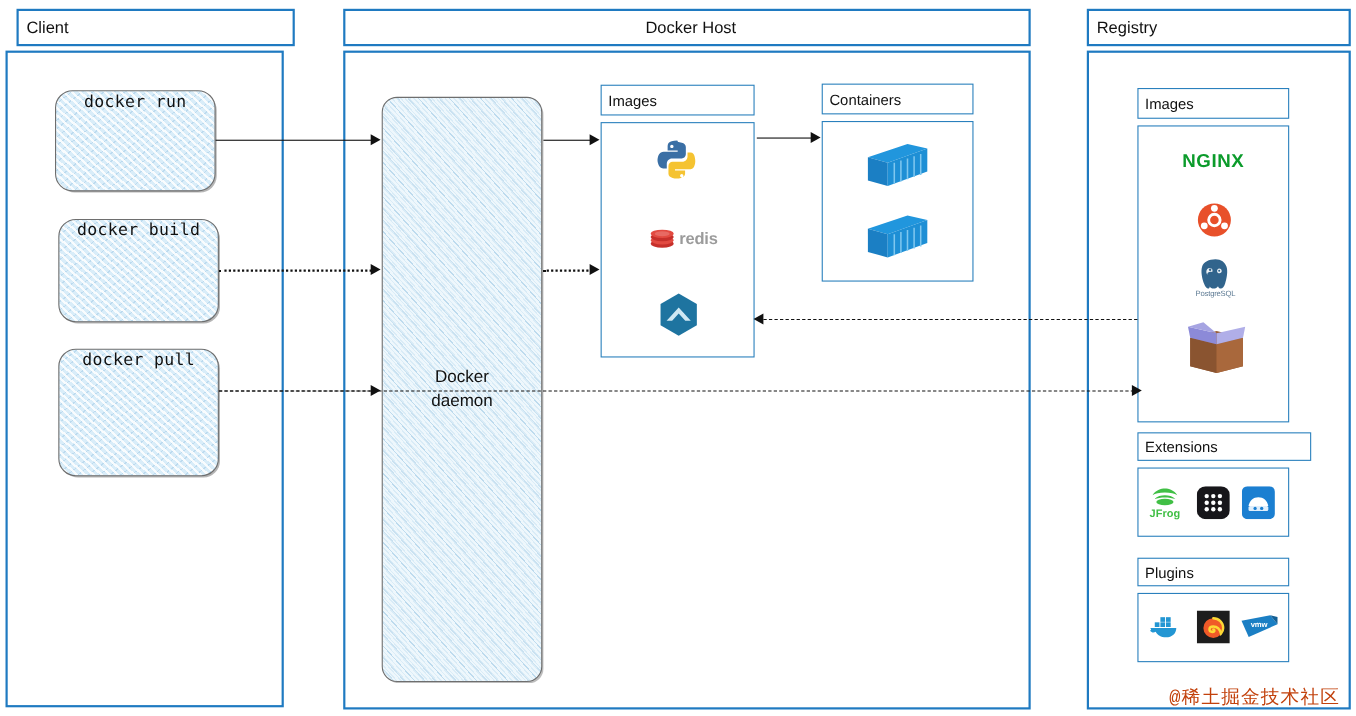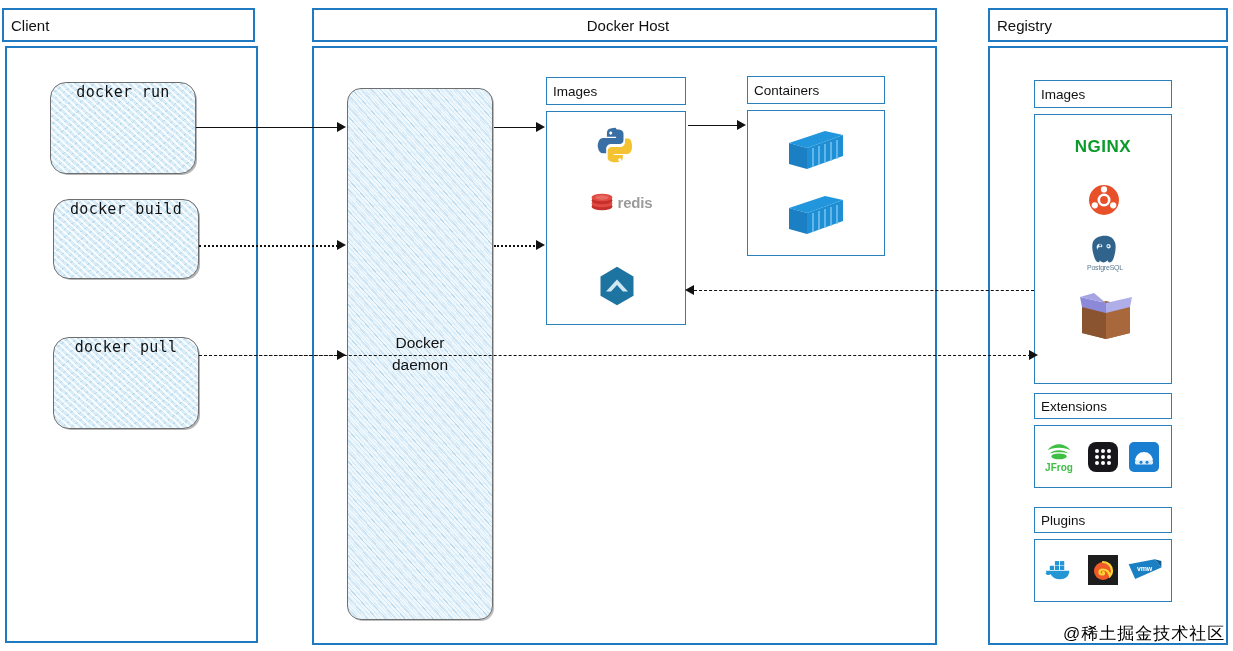--- a/index.html
+++ b/index.html
@@ -59,39 +59,39 @@
   .nginx-txt{
     color:#0b9b2b;font-weight:bold;font-size:17px;letter-spacing:.5px;
     font-family:"Liberation Sans",sans-serif;
     text-align:center;
   }
   .redis-txt{color:#9b9b9b;font-size:15px;font-weight:bold;letter-spacing:-.2px;}
   .pg-txt{font-size:7px;color:#5d7a93;letter-spacing:-.2px;margin-top:-2px;}
   .jfrog-txt{color:#40bf45;font-size:10px;font-weight:bold;}
   .vmw-txt{color:#ffffff;font-size:7px;font-weight:bold;letter-spacing:-.2px;}
   .watermark{
-    position:absolute;color:#000000;font-size:17px;letter-spacing:1px;
-    font-family:Liberation Sans, sans-serif;white-space:nowrap;
+    position:absolute;color:#c2410c;font-size:17px;letter-spacing:1px;
+    font-family:Liberation Mono, monospace;white-space:nowrap;
   }
 </style>
 </head>
 <body>
 
-<div class="abs titlebar" style="left:2px;top:8px;width:253px;height:34px;">
+<div class="abs titlebar" style="left:15px;top:8px;width:253px;height:34px;">
   <span>Client</span>
 </div>
 <div class="abs bodybox" style="left:5px;top:46px;width:253px;height:597px;"></div>
 
 <div class="abs sketch-node" style="left:50px;top:82px;width:146px;height:92px;">
   <span>docker run</span>
 </div>
-<div class="abs sketch-node" style="left:53px;top:199px;width:146px;height:80px;">
+<div class="abs sketch-node" style="left:53px;top:199px;width:146px;height:94px;">
   <span>docker build</span>
 </div>
-<div class="abs sketch-node" style="left:53px;top:317px;width:146px;height:92px;margin-top:20px;">
+<div class="abs sketch-node" style="left:53px;top:317px;width:146px;height:116px;">
   <span>docker pull</span>
 </div>
 
 <div class="abs titlebar" style="left:312px;top:8px;width:625px;height:34px;justify-content:center;">
   <span>Docker Host</span>
 </div>
 <div class="abs bodybox" style="left:312px;top:46px;width:625px;height:599px;"></div>
 
 <div class="abs daemon" style="left:347px;top:72px;width:146px;height:532px;margin-top:16px;">
   <span>
@@ -105,21 +105,21 @@
 </div>
 <div class="abs subbody" style="left:546px;top:111px;width:140px;height:214px;"></div>
 
 <div class="logoslot" style="left:593px;top:124px;width:46px;height:46px;">
   <svg width="44" height="44" viewBox="0 0 64 64">
     <path fill="#3a6fa5" d="M31.6 4c-6.1 0-9.9 1.3-11.5 3.4-1 1.3-1.3 3-1.3 5.1v4.6h13.3v1.8H13.8c-3.2 0-6 1.6-7.3 5.3-1.4 4.2-1.5 6.9 0 11.3 1.2 3.4 3.2 5.5 6.4 5.5h4.8v-6.4c0-3.6 3.1-6.9 6.9-6.9h12.8c3 0 5.5-2.5 5.5-5.5V12.5c0-2.9-2.4-5.1-5.3-5.7-2-.4-4.2-.8-5.0-.8zM24.4 9.5c1.2 0 2.2 1 2.2 2.3 0 1.2-1 2.2-2.2 2.2s-2.2-1-2.2-2.2c0-1.3 1-2.3 2.2-2.3z"></path>
     <path fill="#f5c331" d="M45.1 18.9v6.2c0 3.8-3.2 7-6.9 7H25.4c-3 0-5.5 2.6-5.5 5.5v10.3c0 2.9 2.6 4.7 5.5 5.5 3.5 1 6.8 1.2 11 0 2.7-.8 5.5-2.4 5.5-5.5v-4.1H28.6v-1.8h20.5c3.2 0 4.4-2.2 5.5-5.5 1.1-3.4 1.1-6.7 0-11.2-.8-3.2-2.3-5.5-5.5-5.5h-4zM37.5 48.4c1.2 0 2.2 1 2.2 2.2 0 1.3-1 2.3-2.2 2.3s-2.2-1-2.2-2.3c0-1.2 1-2.2 2.2-2.2z"></path>
   </svg>
 </div>
 
-<div class="logoslot" style="left:586px;top:187px;width:70px;height:30px;">
+<div class="logoslot" style="left:586px;top:202px;width:70px;height:30px;">
   <svg width="24" height="24" viewBox="0 0 32 32">
     <ellipse cx="16" cy="22" rx="14" ry="5" fill="#c6302b"></ellipse>
     <ellipse cx="16" cy="18" rx="14" ry="5" fill="#e24a41"></ellipse>
     <ellipse cx="16" cy="14" rx="14" ry="5" fill="#c6302b"></ellipse>
     <ellipse cx="16" cy="10" rx="14" ry="5" fill="#e24a41"></ellipse>
     <ellipse cx="16" cy="10" rx="9" ry="3" fill="#fff" opacity=".18"></ellipse>
   </svg>
   <span class="redis-txt" style="margin-left:4px;">redis</span>
 </div>
 
@@ -200,21 +200,21 @@
   <svg width="60" height="50" viewBox="0 0 60 50">
     <polygon points="6,16 30,10 54,16 54,42 30,48 6,42" fill="#9a5f37"></polygon>
     <polygon points="6,16 30,22 30,48 6,42" fill="#8a5430"></polygon>
     <polygon points="30,22 54,16 54,42 30,48" fill="#a9683c"></polygon>
     <polygon points="4,6 30,12 30,22 6,16" fill="#8c8ad8"></polygon>
     <polygon points="56,6 30,12 30,22 54,16" fill="#b0aee8"></polygon>
     <polygon points="4,6 18,2 30,12 30,12" fill="#a6a4e2"></polygon>
   </svg>
 </div>
 
-<div class="abs subtitle" style="left:1034px;top:393px;width:138px;height:26px;">
+<div class="abs subtitle" style="left:1034px;top:393px;width:158px;height:26px;">
   <span>Extensions</span>
 </div>
 <div class="abs subbody" style="left:1034px;top:425px;width:138px;height:63px;"></div>
 
 <div class="logoslot" style="left:1042px;top:440px;width:34px;height:34px;flex-direction:column;">
   <svg width="26" height="20" viewBox="0 0 30 22">
     <path d="M2 9c3-5 9-7 13-7s10 2 13 7c-3-2-7-3-13-3S5 7 2 9z" fill="#40bf45"></path>
     <path d="M4 13c3-3 7-4 11-4s8 1 11 4c-3-1-7-1.6-11-1.6S7 12 4 13z" fill="#40bf45"></path>
     <ellipse cx="15" cy="16" rx="9" ry="3.4" fill="#40bf45"></ellipse>
   </svg>

